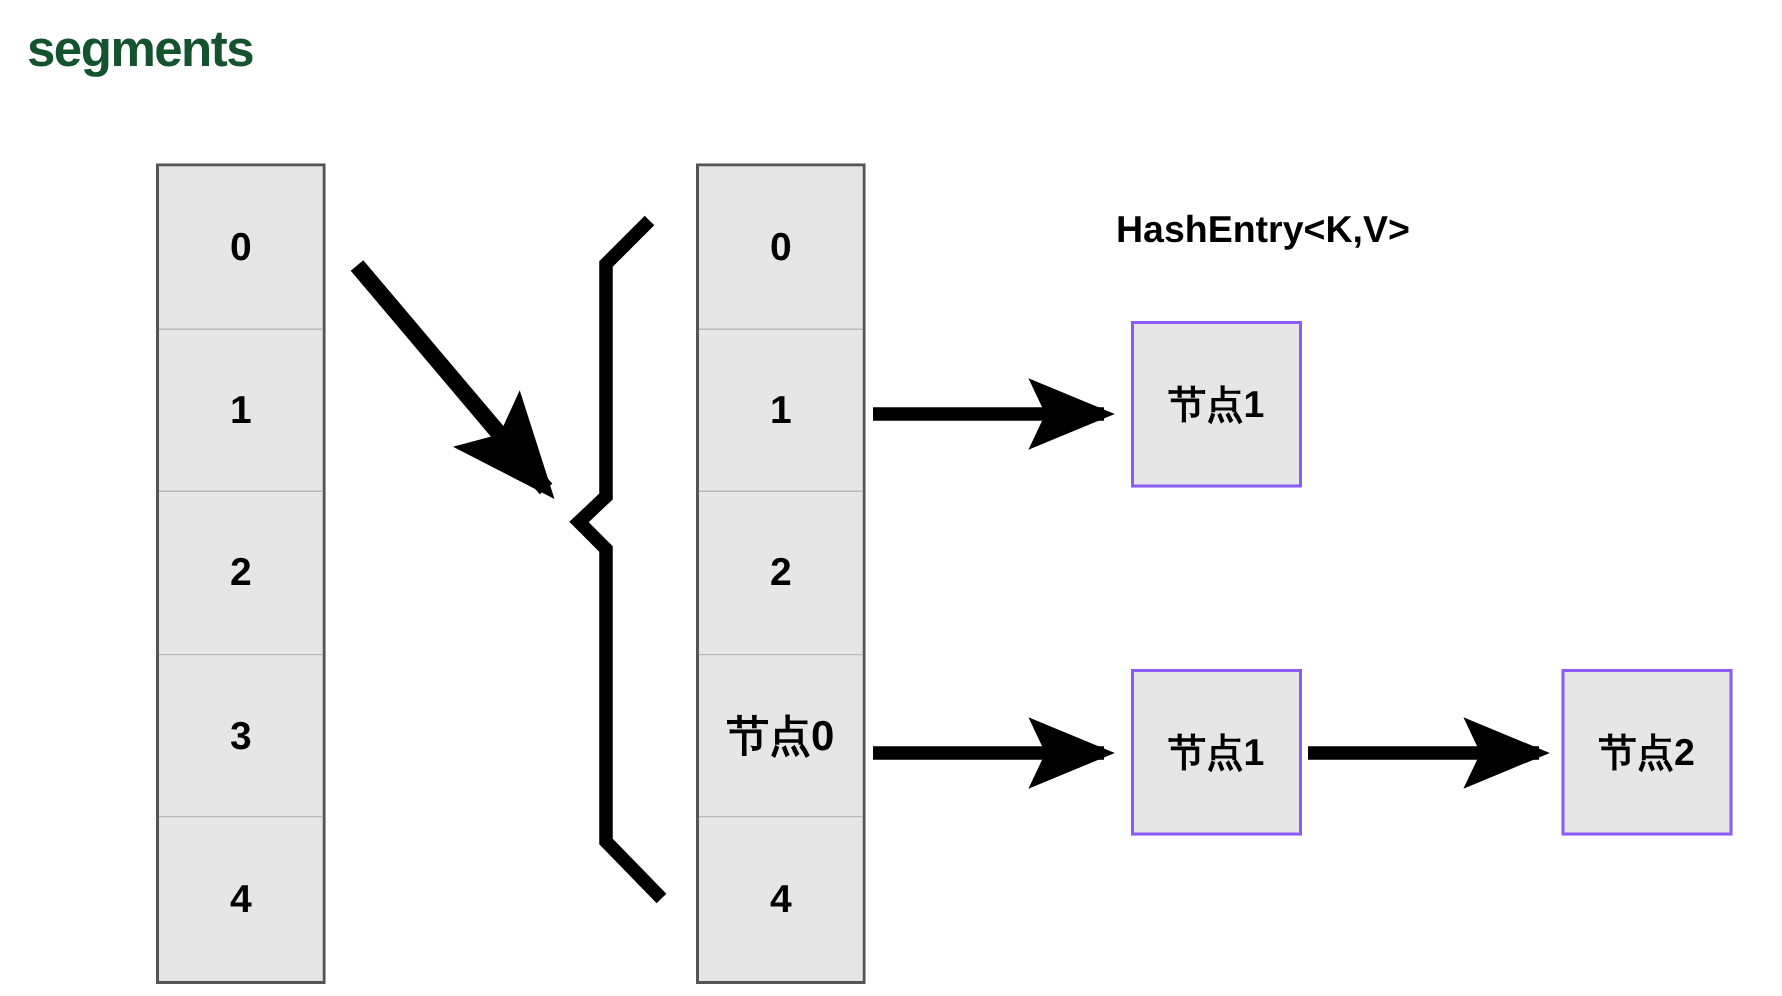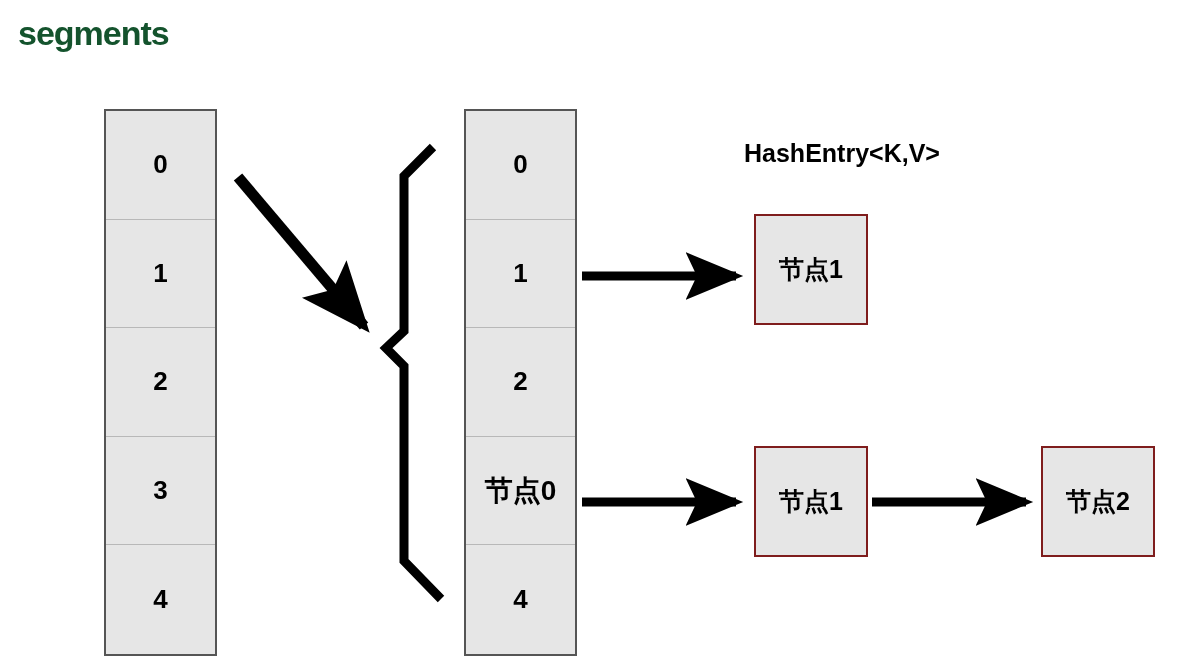--- a/index.html
+++ b/index.html
@@ -63,21 +63,21 @@
     background: #e6e6e6;
   }
   .array-cell:last-child { border-bottom: none; }
   .array-cell.cjk { font-size: 28px; letter-spacing: 0px; }
 
   
   .node-box {
     position: absolute;
     width: 114px;
     height: 111px;
-    border: 2px solid #7f1d1d;
+    border: 2px solid #8b5cf6;
     box-sizing: border-box;
     background: #e6e6e6;
     display: flex;
     align-items: center;
     justify-content: center;
     font-weight: bold;
     font-size: 25px;
     color: #000000;
   }
   #node-r1c1 { left: 754px;  top: 214px; }

